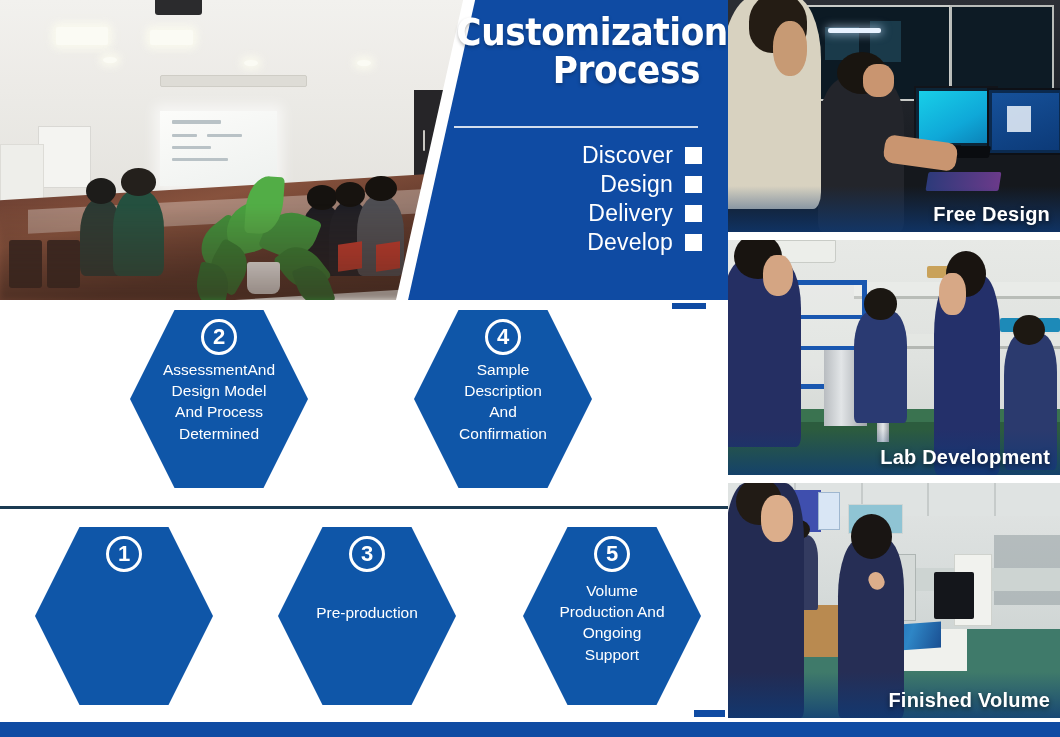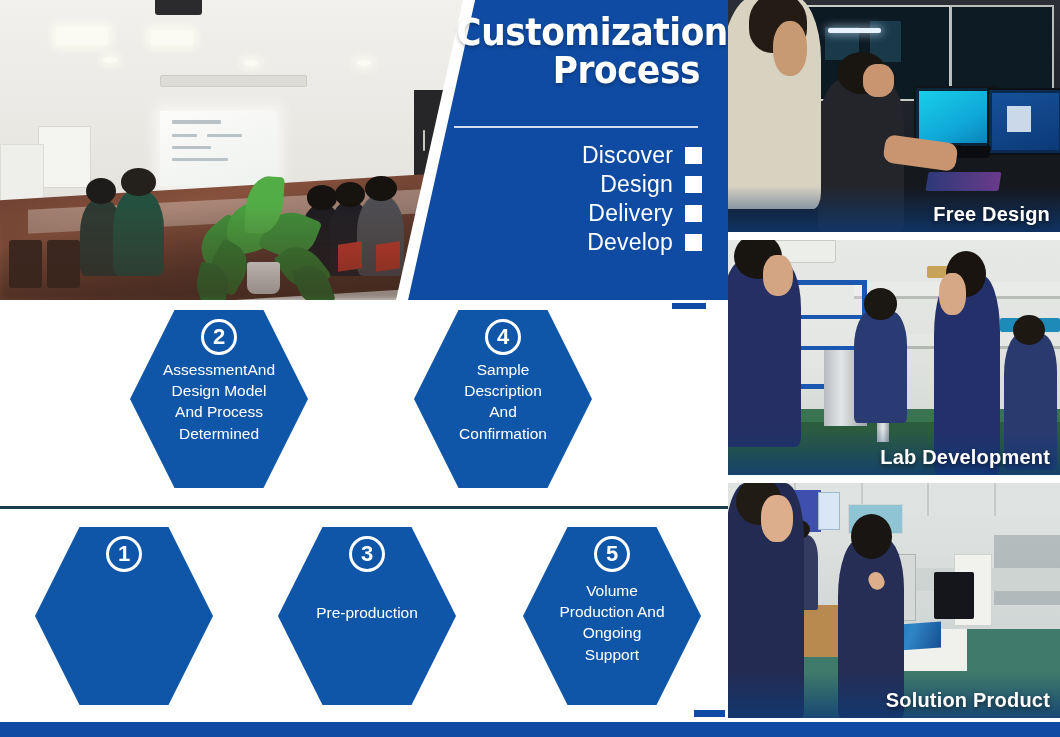--- a/index.html
+++ b/index.html
@@ -423,19 +423,19 @@
       <div class="p3mon"></div>
       <div class="p3cart"></div>
       <div class="p3tbl"></div>
       <div class="p3lit"></div>
       <div class="p3m3"></div>
       <div class="p3m2">
           <div class="p3m2arm"></div>
         </div>
       <div class="p3m1"></div>
       <div class="ph-scrim"></div>
-      <div class="ph-label">Solution Product</div>
+      <div class="ph-label">Finished Volume</div>
     </div>
   </div>
 
   <div class="bottom-dash"></div>
   <div class="bottom-bar"></div>
 </div>
 
 </body></html>

